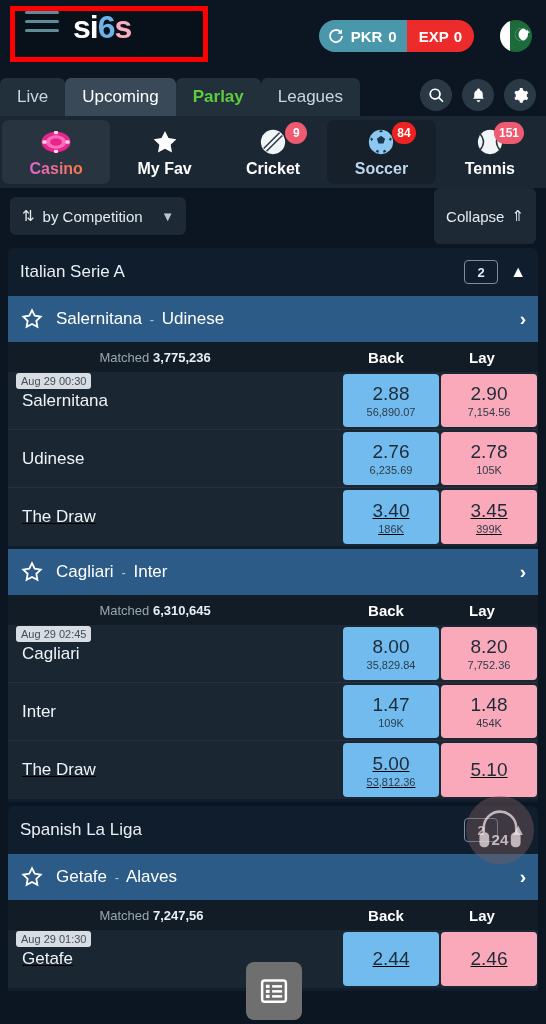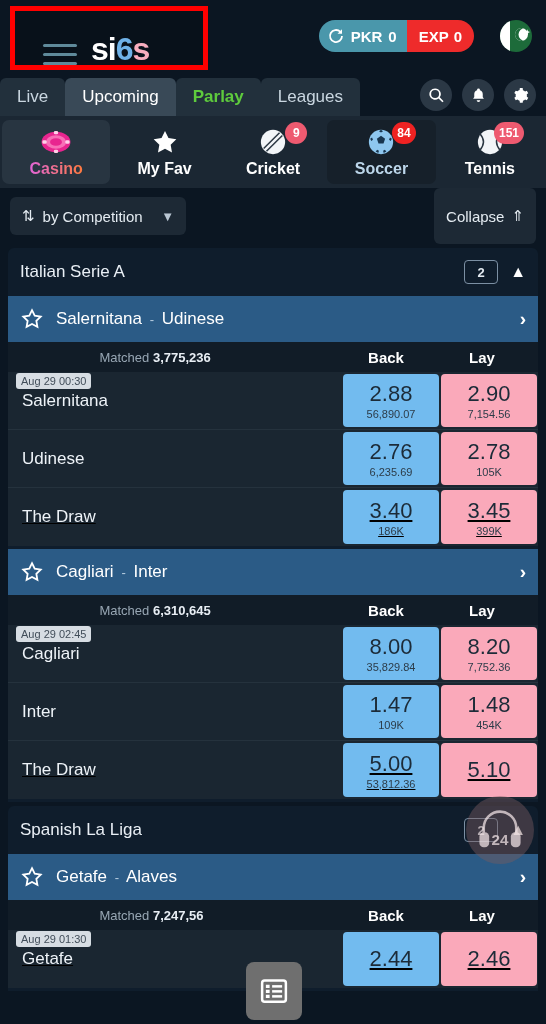--- a/index.html
+++ b/index.html
@@ -11,23 +11,23 @@
   }
   .app { width: 546px; height: 1024px; position: relative; background: #0b1622; }
 
   
   .header {
     height: 72px; background: #0b1622;
     display: flex; align-items: center; position: relative;
   }
   .logo-box {
     position: absolute; left: 10px; top: 6px;
-    width: 198px; height: 64px;
+    width: 198px; height: 56px;
     border: 5px solid #ff0000; background: #08111a;
-    display: flex; align-items: flex-end; gap: 14px; padding-left: 28px;
+    display: flex; align-items: flex-start; gap: 14px; padding-left: 10px;
   }
   .hamburger { width: 34px; display: flex; flex-direction: column; gap: 6px; cursor: pointer; }
   .hamburger span { display: block; height: 3px; background: #5f8a9a; border-radius: 2px; }
   .logo-text { font-size: 32px; font-weight: bold; letter-spacing: -1px; line-height: 1; }
   .logo-text .w { color: #ffffff; }
   .logo-text .b { color: #6fb2e8; }
   .logo-text .p { color: #f8aebf; }
 
   .balance {
     position: absolute; right: 72px; top: 20px;
@@ -175,21 +175,21 @@
     flex: 1; display: flex; align-items: center; padding-left: 14px;
     color: #eef3f8; font-size: 17px;
   }
   .cell {
     width: 96px; display: flex; flex-direction: column;
     align-items: center; justify-content: center;
     border-radius: 4px; margin: 2px 1px; cursor: pointer;
   }
   .cell.back { background: #72bbef; }
   .cell.lay { background: #faa9ba; }
-  .cell .price { font-size: 22px; color: #1c2b38; }
+  .cell .price { font-size: 19px; color: #1c2b38; }
   .cell .size { font-size: 11px; color: #2c3c49; margin-top: 1px; }
 
   
   .fab-support {
     position: absolute; right: 12px; top: 796px;
     width: 68px; height: 68px; border-radius: 50%;
     background: rgba(120,90,95,0.45);
     display: flex; align-items: center; justify-content: center; cursor: pointer;
   }
   .fab-support svg { width: 52px; height: 52px; opacity: 0.72; }

